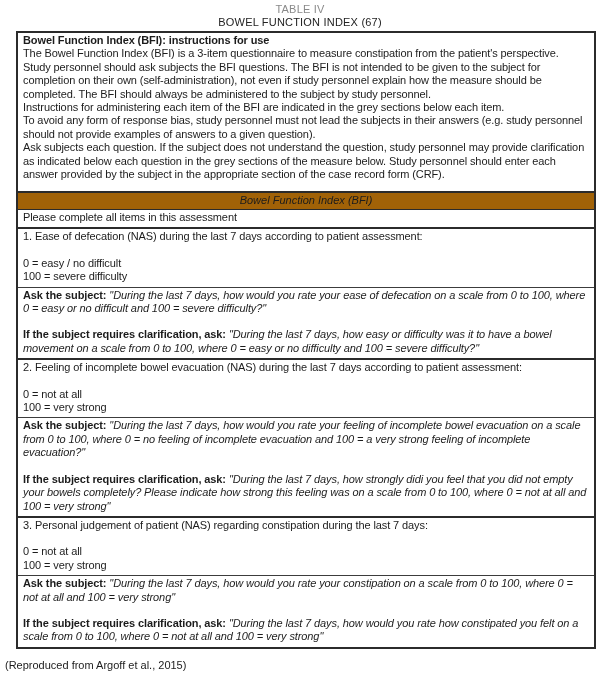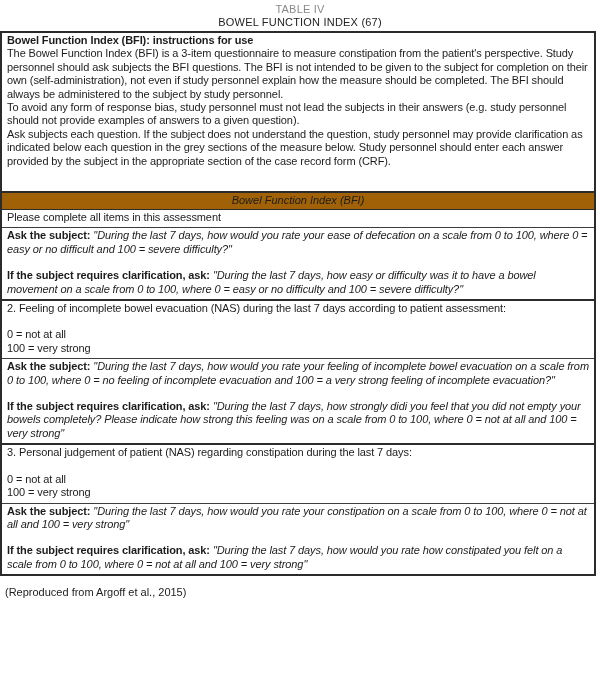--- a/index.html
+++ b/index.html
@@ -11,21 +11,21 @@
   }
   .page { width: 600px; height: 674px; overflow: hidden; }
 
   
   .caption { text-align: center; padding-top: 3px; font-size: 11px; line-height: 13px; letter-spacing: 0.2px; }
   .caption .num { color: #8a8a8a; }
   .caption .ttl { color: #232323; }
 
   
   .bfi-table {
-    margin: 2px 4px 0 0;
+    margin: 2px 4px 0 16px;
     border: 2px solid #2b2b2b;
     background: #ffffff;
   }
   .cell {
     padding: 1px 5px 3px 5px;
     font-size: 11px;
     line-height: 13.4px;
     letter-spacing: -0.1px;
   }
   .instructions { min-height: 158px; }
@@ -64,30 +64,37 @@
   <div class="caption">
     <div class="num">TABLE IV</div>
     <div class="ttl">BOWEL FUNCTION INDEX (67)</div>
   </div>
 
   <div class="bfi-table">
 
     <div class="cell instructions">
       <div class="bold">Bowel Function Index (BFI): instructions for use</div>
       <div>The Bowel Function Index (BFI) is a 3-item questionnaire to measure constipation from the patient's perspective. Study personnel should ask subjects the BFI questions. The BFI is not intended to be given to the subject for completion on their own (self-administration), not even if study personnel explain how the measure should be completed. The BFI should always be administered to the subject by study personnel.</div>
+      <div>Instructions for administering each item of the BFI are indicated in the grey sections below each item.</div>
       <div>To avoid any form of response bias, study personnel must not lead the subjects in their answers (e.g. study personnel should not provide examples of answers to a given question).</div>
       <div>Ask subjects each question. If the subject does not understand the question, study personnel may provide clarification as indicated below each question in the grey sections of the measure below. Study personnel should enter each answer provided by the subject in the appropriate section of the case record form (CRF).</div>
     </div>
 
     <div class="band">
       <span>Bowel Function Index (BFI)</span>
     </div>
 
     <div class="cell intro-row">Please complete all items in this assessment</div>
 
+    <div class="cell q-row">
+      <div>1. Ease of defecation (NAS) during the last 7 days according to patient assessment:</div>
+      <div class="spacer"></div>
+      <div>0 = easy / no difficult</div>
+      <div>100 = severe difficulty</div>
+    </div>
     <div class="cell ask-row">
       <div><span class="bold">Ask the subject:</span> <span class="italic">"During the last 7 days, how would you rate your ease of defecation on a scale from 0 to 100, where 0 = easy or no difficult and 100 = severe difficulty?"</span></div>
       <div class="spacer"></div>
       <div><span class="bold">If the subject requires clarification, ask:</span> <span class="italic">"During the last 7 days, how easy or difficulty was it to have a bowel movement on a scale from 0 to 100, where 0 = easy or no difficulty and 100 = severe difficulty?"</span></div>
     </div>
 
     <div class="cell q-row">
       <div>2. Feeling of incomplete bowel evacuation (NAS) during the last 7 days according to patient assessment:</div>
       <div class="spacer"></div>
       <div>0 = not at all</div>

